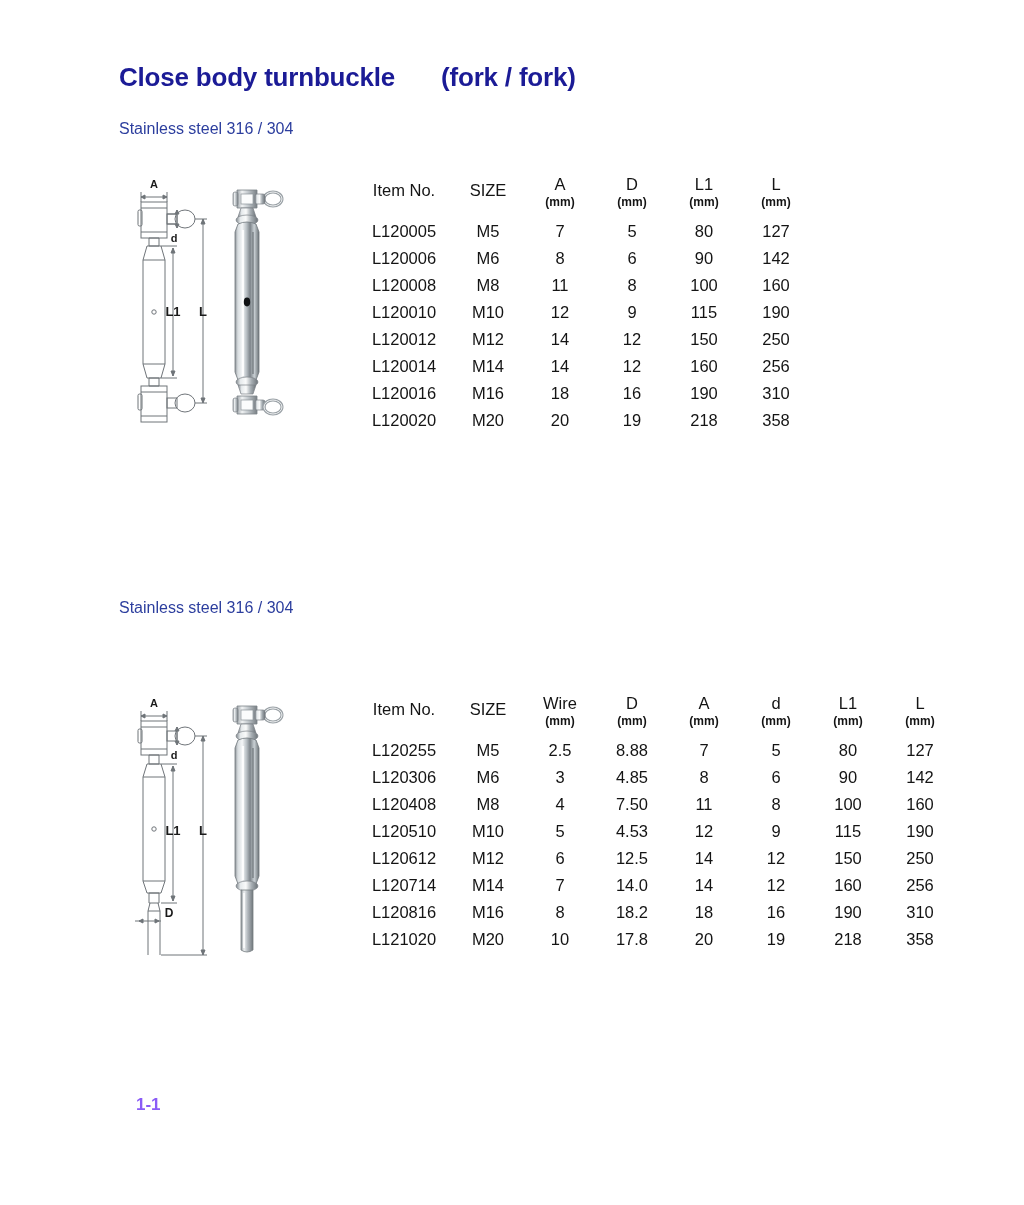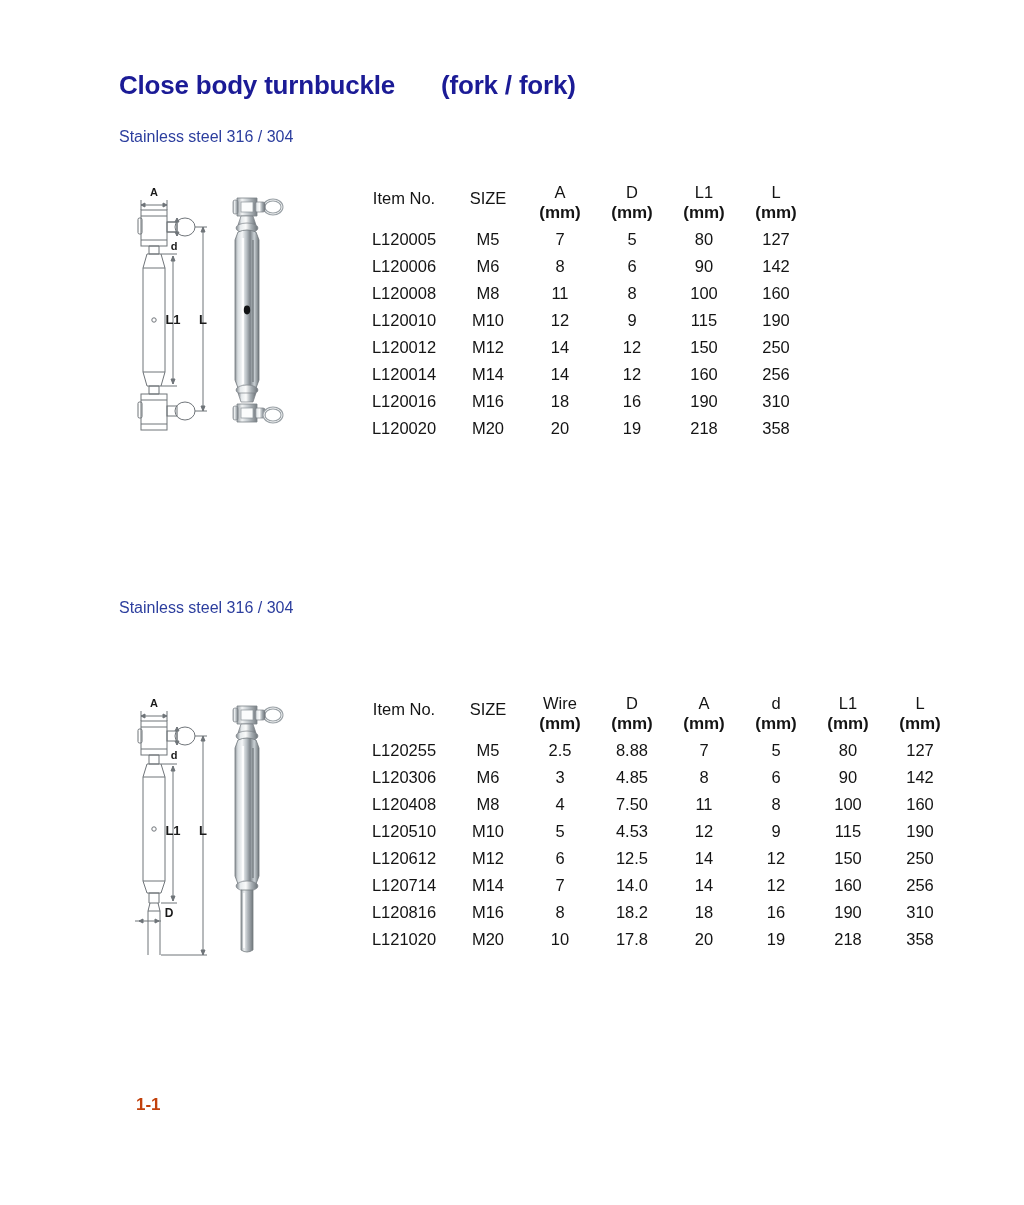--- a/index.html
+++ b/index.html
@@ -21,21 +21,21 @@
     inset: 0;
     background: #ffffff;
   }
 
   
   .product-block {
     position: absolute;
     left: 0;
     width: 1024px;
   }
-  #block-1 { top: 70px; }
+  #block-1 { top: 62px; }
   #block-2 { top: 581px; }
 
   .heading-row {
     position: relative;
     height: 40px;
     padding-left: 119px;
   }
   .title-main {
     display: inline-block;
     font-size: 26px;
@@ -90,21 +90,21 @@
     height: 27px;
     vertical-align: middle;
     white-space: nowrap;
   }
   .spec-table thead th {
     font-weight: normal;
     vertical-align: bottom;
     padding-bottom: 1px;
   }
   .spec-table thead th.unit {
-    font-size: 17px;
+    font-size: 12px;
     font-weight: bold;
     height: 20px;
     padding-bottom: 0;
     vertical-align: top;
   }
   .spec-table thead th.rowlabel {
     vertical-align: middle;
     height: 47px;
   }
   .col-item  { width: 96px; text-align: left; padding-left: 2px; }
@@ -113,21 +113,21 @@
 
   .spec-table tbody tr:first-child td { padding-top: 3px; }
 
   
   .footer-page {
     position: absolute;
     left: 136px;
     top: 1095px;
     font-size: 17px;
     font-weight: bold;
-    color: #c2410c;
+    color: #8b5cf6;
   }
 
   
   .ln   { stroke: #6f7479; stroke-width: 1; fill: none; }
   .dimtxt { font-family: "Liberation Sans", sans-serif; font-weight: bold; fill: #1a1a1a; }
 </style>
 </head>
 <body>
 
 <div class="page">

